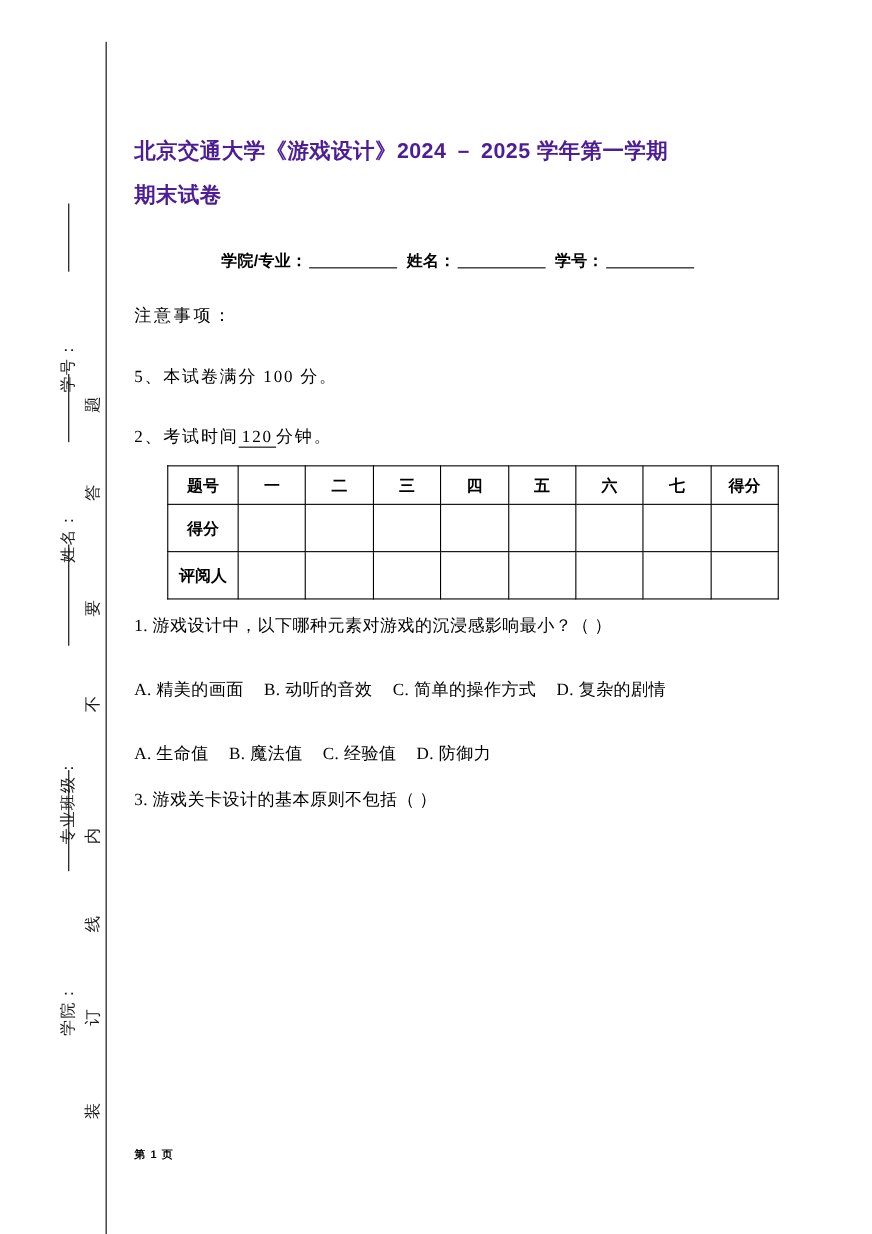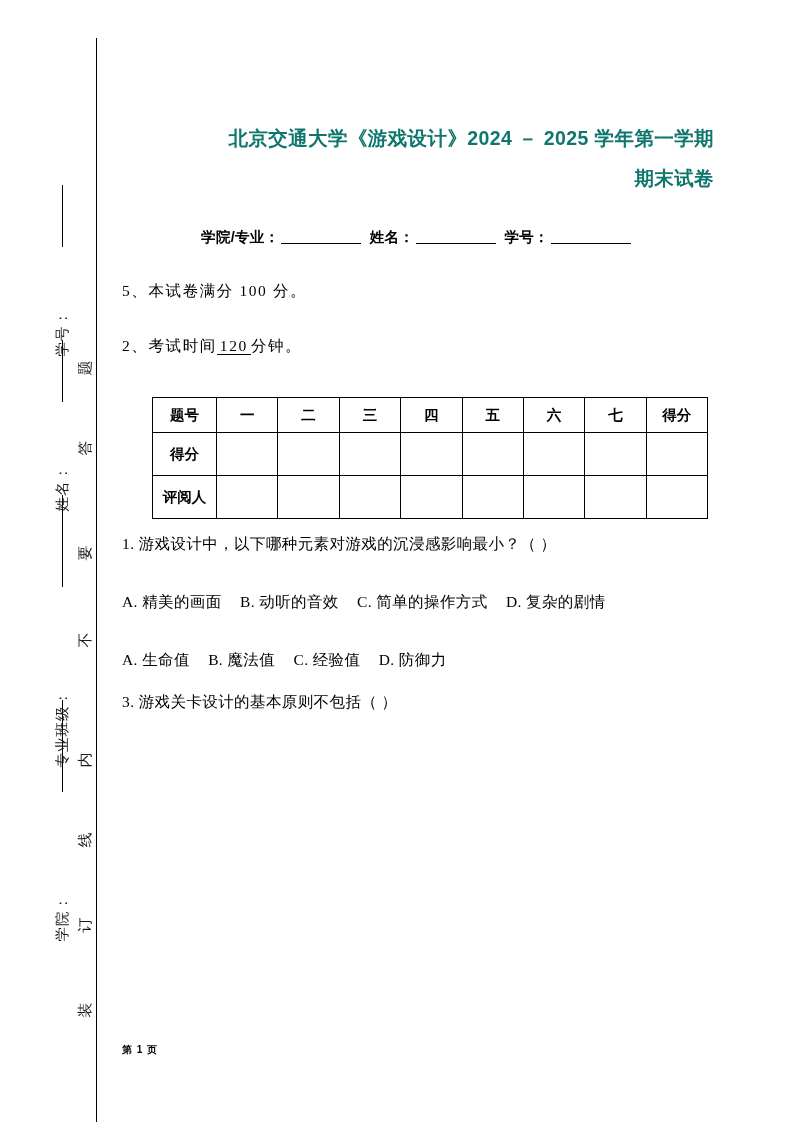--- a/index.html
+++ b/index.html
@@ -66,27 +66,27 @@
 
   
   #content {
     position: absolute;
     left: 122px;
     top: 0;
     width: 592px;
   }
 
   .title {
-    text-align: right;
+    text-align: left;
     font-family: "Liberation Sans", "DejaVu Sans", sans-serif;
     font-weight: bold;
     font-size: 19.5px;
     line-height: 40px;
     letter-spacing: 0.4px;
-    color: #0f766e;
+    color: #4c1d95;
   }
   .title-line1 { margin-top: 118px; }
   .title-line2 { margin-top: 0px; }
 
   .infoline {
     margin-top: 30px;
     text-align: center;
     font-family: "Liberation Sans", "DejaVu Sans", sans-serif;
     font-weight: bold;
     font-size: 14.5px;
@@ -110,21 +110,21 @@
     font-size: 15.5px;
     letter-spacing: 1.6px;
   }
   .uline {
     border-bottom: 1.2px solid #000;
     padding: 0 3px;
   }
 
   
   .score-table {
-    margin-top: 40px;
+    margin-top: 15px;
     margin-left: 30px;
     border-collapse: collapse;
     width: 556px;
     table-layout: fixed;
   }
   .score-table td {
     border: 1.3px solid #000;
     text-align: center;
     font-family: "Liberation Sans", "DejaVu Sans", sans-serif;
     font-weight: bold;
@@ -200,20 +200,21 @@
 
   <div class="title title-line1">北京交通大学《游戏设计》2024 － 2025  学年第一学期</div>
   <div class="title title-line2">期末试卷</div>
 
   <div class="infoline">
     <span>学院/专业：</span><span class="blank"></span>
     <span>姓名：</span><span class="blank"></span>
     <span>学号：</span><span class="blank"></span>
   </div>
 
+  <div class="notice-head">注意事项：</div>
 
   <div class="notice-item">5、本试卷满分 100 分。</div>
 
   <div class="notice-item">
     <span>2、考试时间</span><span class="uline">120</span><span>分钟。</span>
   </div>
 
   <table class="score-table">
     <tbody>
       <tr>

